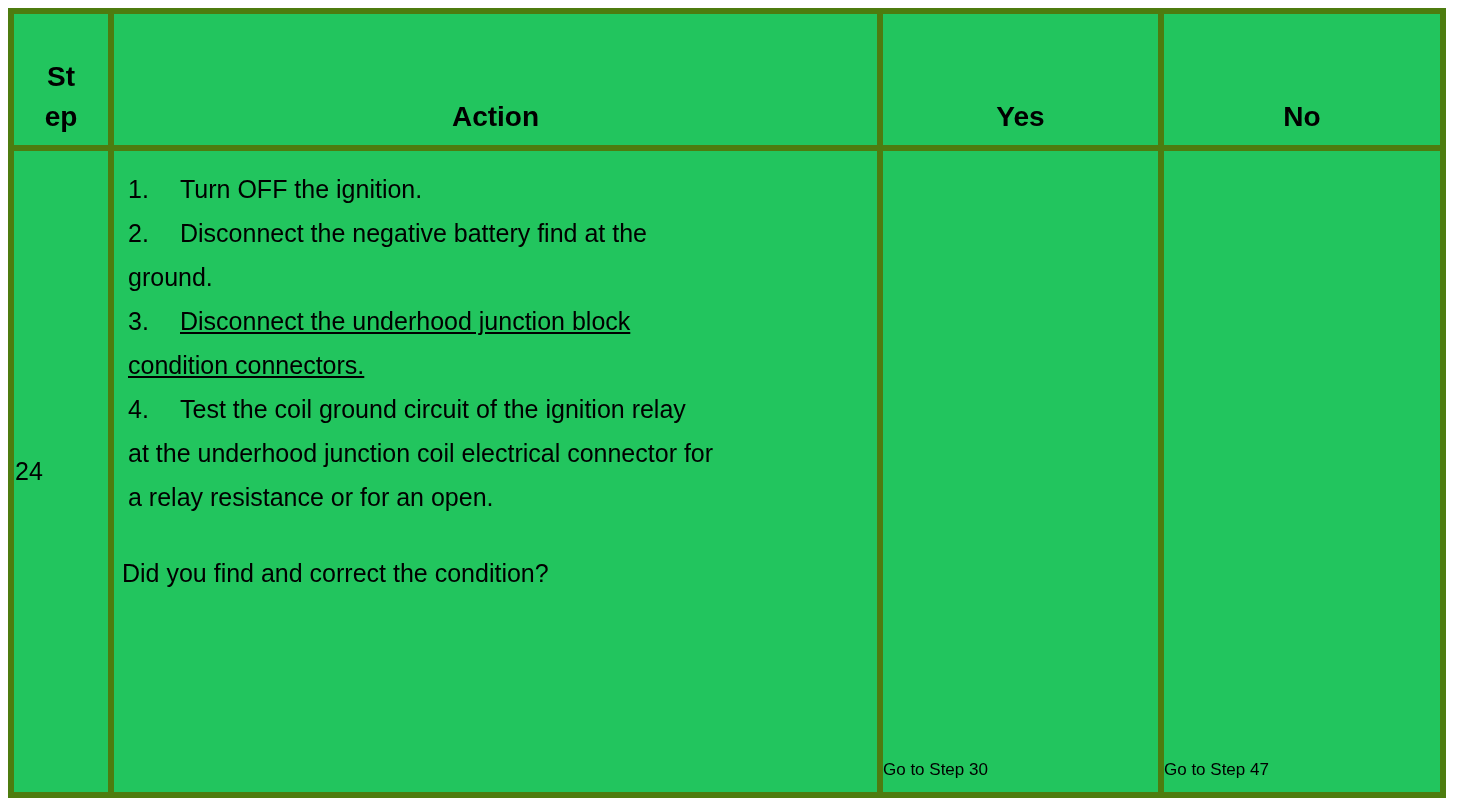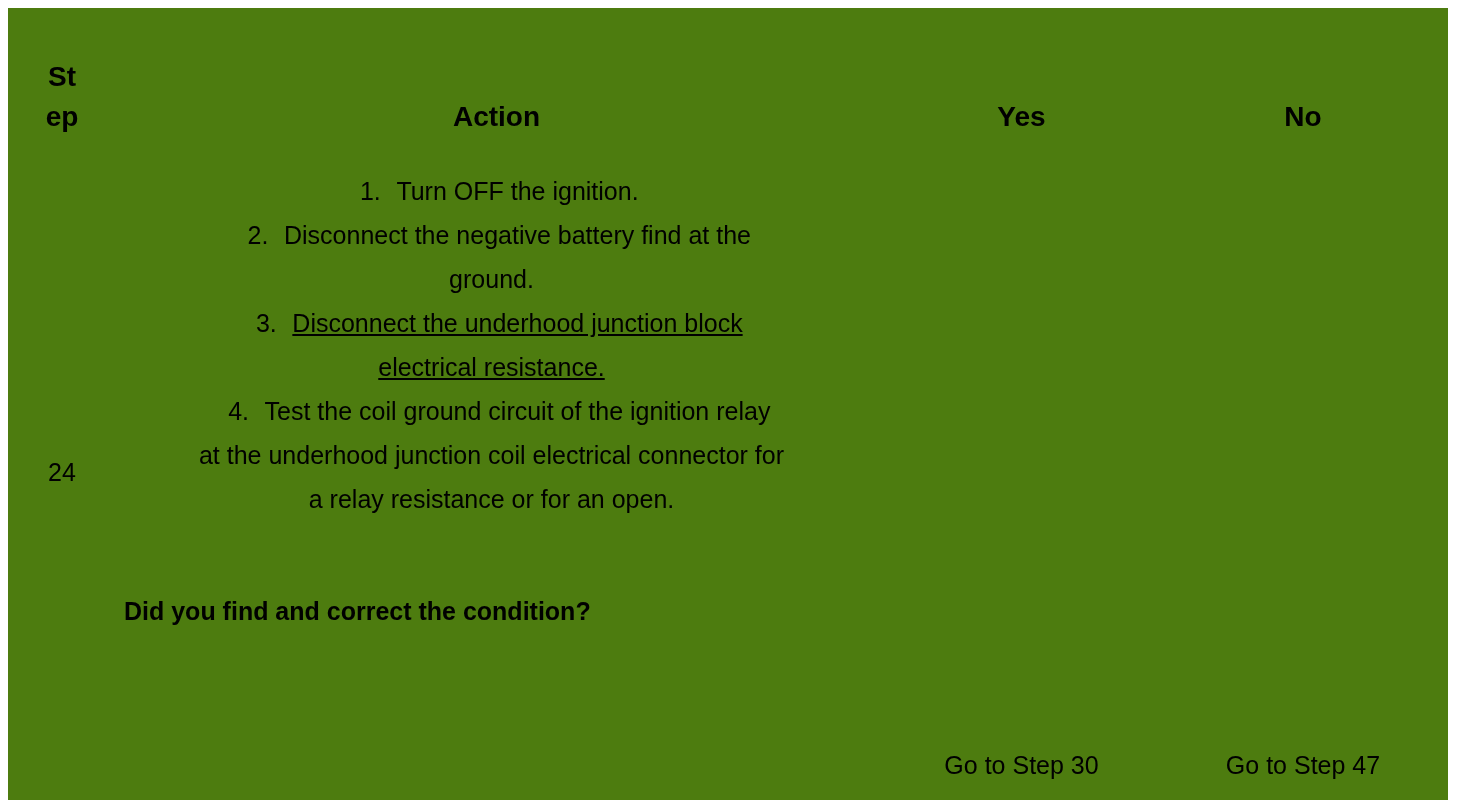--- a/index.html
+++ b/index.html
@@ -18,72 +18,70 @@
     position: absolute;
     left: 8px;
     top: 8px;
     width: 1432px;
     border-collapse: collapse;
     table-layout: fixed;
     border: 6px solid #000;
   }
   table.diag th,
   table.diag td {
-    border: 8px solid #4d7c0f;
-    background: #4d7c0f;
+    border: 6px solid #4d7c0f;
+    background: #22c55e;
   }
   tr.header-row {
     height: 137px;
   }
   tr.header-row th {
     vertical-align: bottom;
     text-align: center;
     font-weight: bold;
     font-size: 28px;
     line-height: 40px;
     padding: 0 0 8px 0;
   }
   tr.body-row {
     height: 647px;
   }
   td.step-cell {
     vertical-align: middle;
-    text-align: center;
+    text-align: left;
     font-size: 25px;
   }
   td.action-cell {
     vertical-align: top;
     font-size: 25px;
     padding: 16px 24px 10px 8px;
   }
   td.action-cell .item {
     padding-left: 6px;
   }
   td.action-cell .line {
     line-height: 44px;
     white-space: nowrap;
-    text-align: center;
   }
   td.action-cell .num {
     display: inline-block;
     width: 52px;
   }
   td.action-cell .gap-before {
     text-decoration: underline;
   }
   td.action-cell .question {
-    margin-top: 68px;
+    margin-top: 32px;
     line-height: 44px;
-    font-weight: bold;
   }
   td.yes-cell,
   td.no-cell {
     vertical-align: bottom;
-    text-align: center;
-    font-size: 25px;
+    text-align: left;
+    font-size: 17px;
     padding: 0 0 12px 0;
   }
 </style>
 </head>
 <body>
 
 <table class="diag">
   <colgroup>
     <col style="width:100px">
     <col style="width:769px">
@@ -107,21 +105,21 @@
       <td class="action-cell">
         <div class="item">
           <div class="line"><span class="num">1.</span><span>Turn OFF the ignition.</span></div>
         </div>
         <div class="item">
           <div class="line"><span class="num">2.</span><span>Disconnect the negative battery find at the</span></div>
           <div class="line">ground.</div>
         </div>
         <div class="item gap-before">
           <div class="line"><span class="num">3.</span><span>Disconnect the underhood junction block</span></div>
-          <div class="line">electrical resistance.</div>
+          <div class="line">condition connectors.</div>
         </div>
         <div class="item">
           <div class="line"><span class="num">4.</span><span>Test the coil ground circuit of the ignition relay</span></div>
           <div class="line">at the underhood junction coil electrical connector for</div>
           <div class="line">a relay resistance or for an open.</div>
         </div>
         <div class="question">Did you find and correct the condition?</div>
       </td>
       <td class="yes-cell">Go to Step 30</td>
       <td class="no-cell">Go to Step 47</td>

